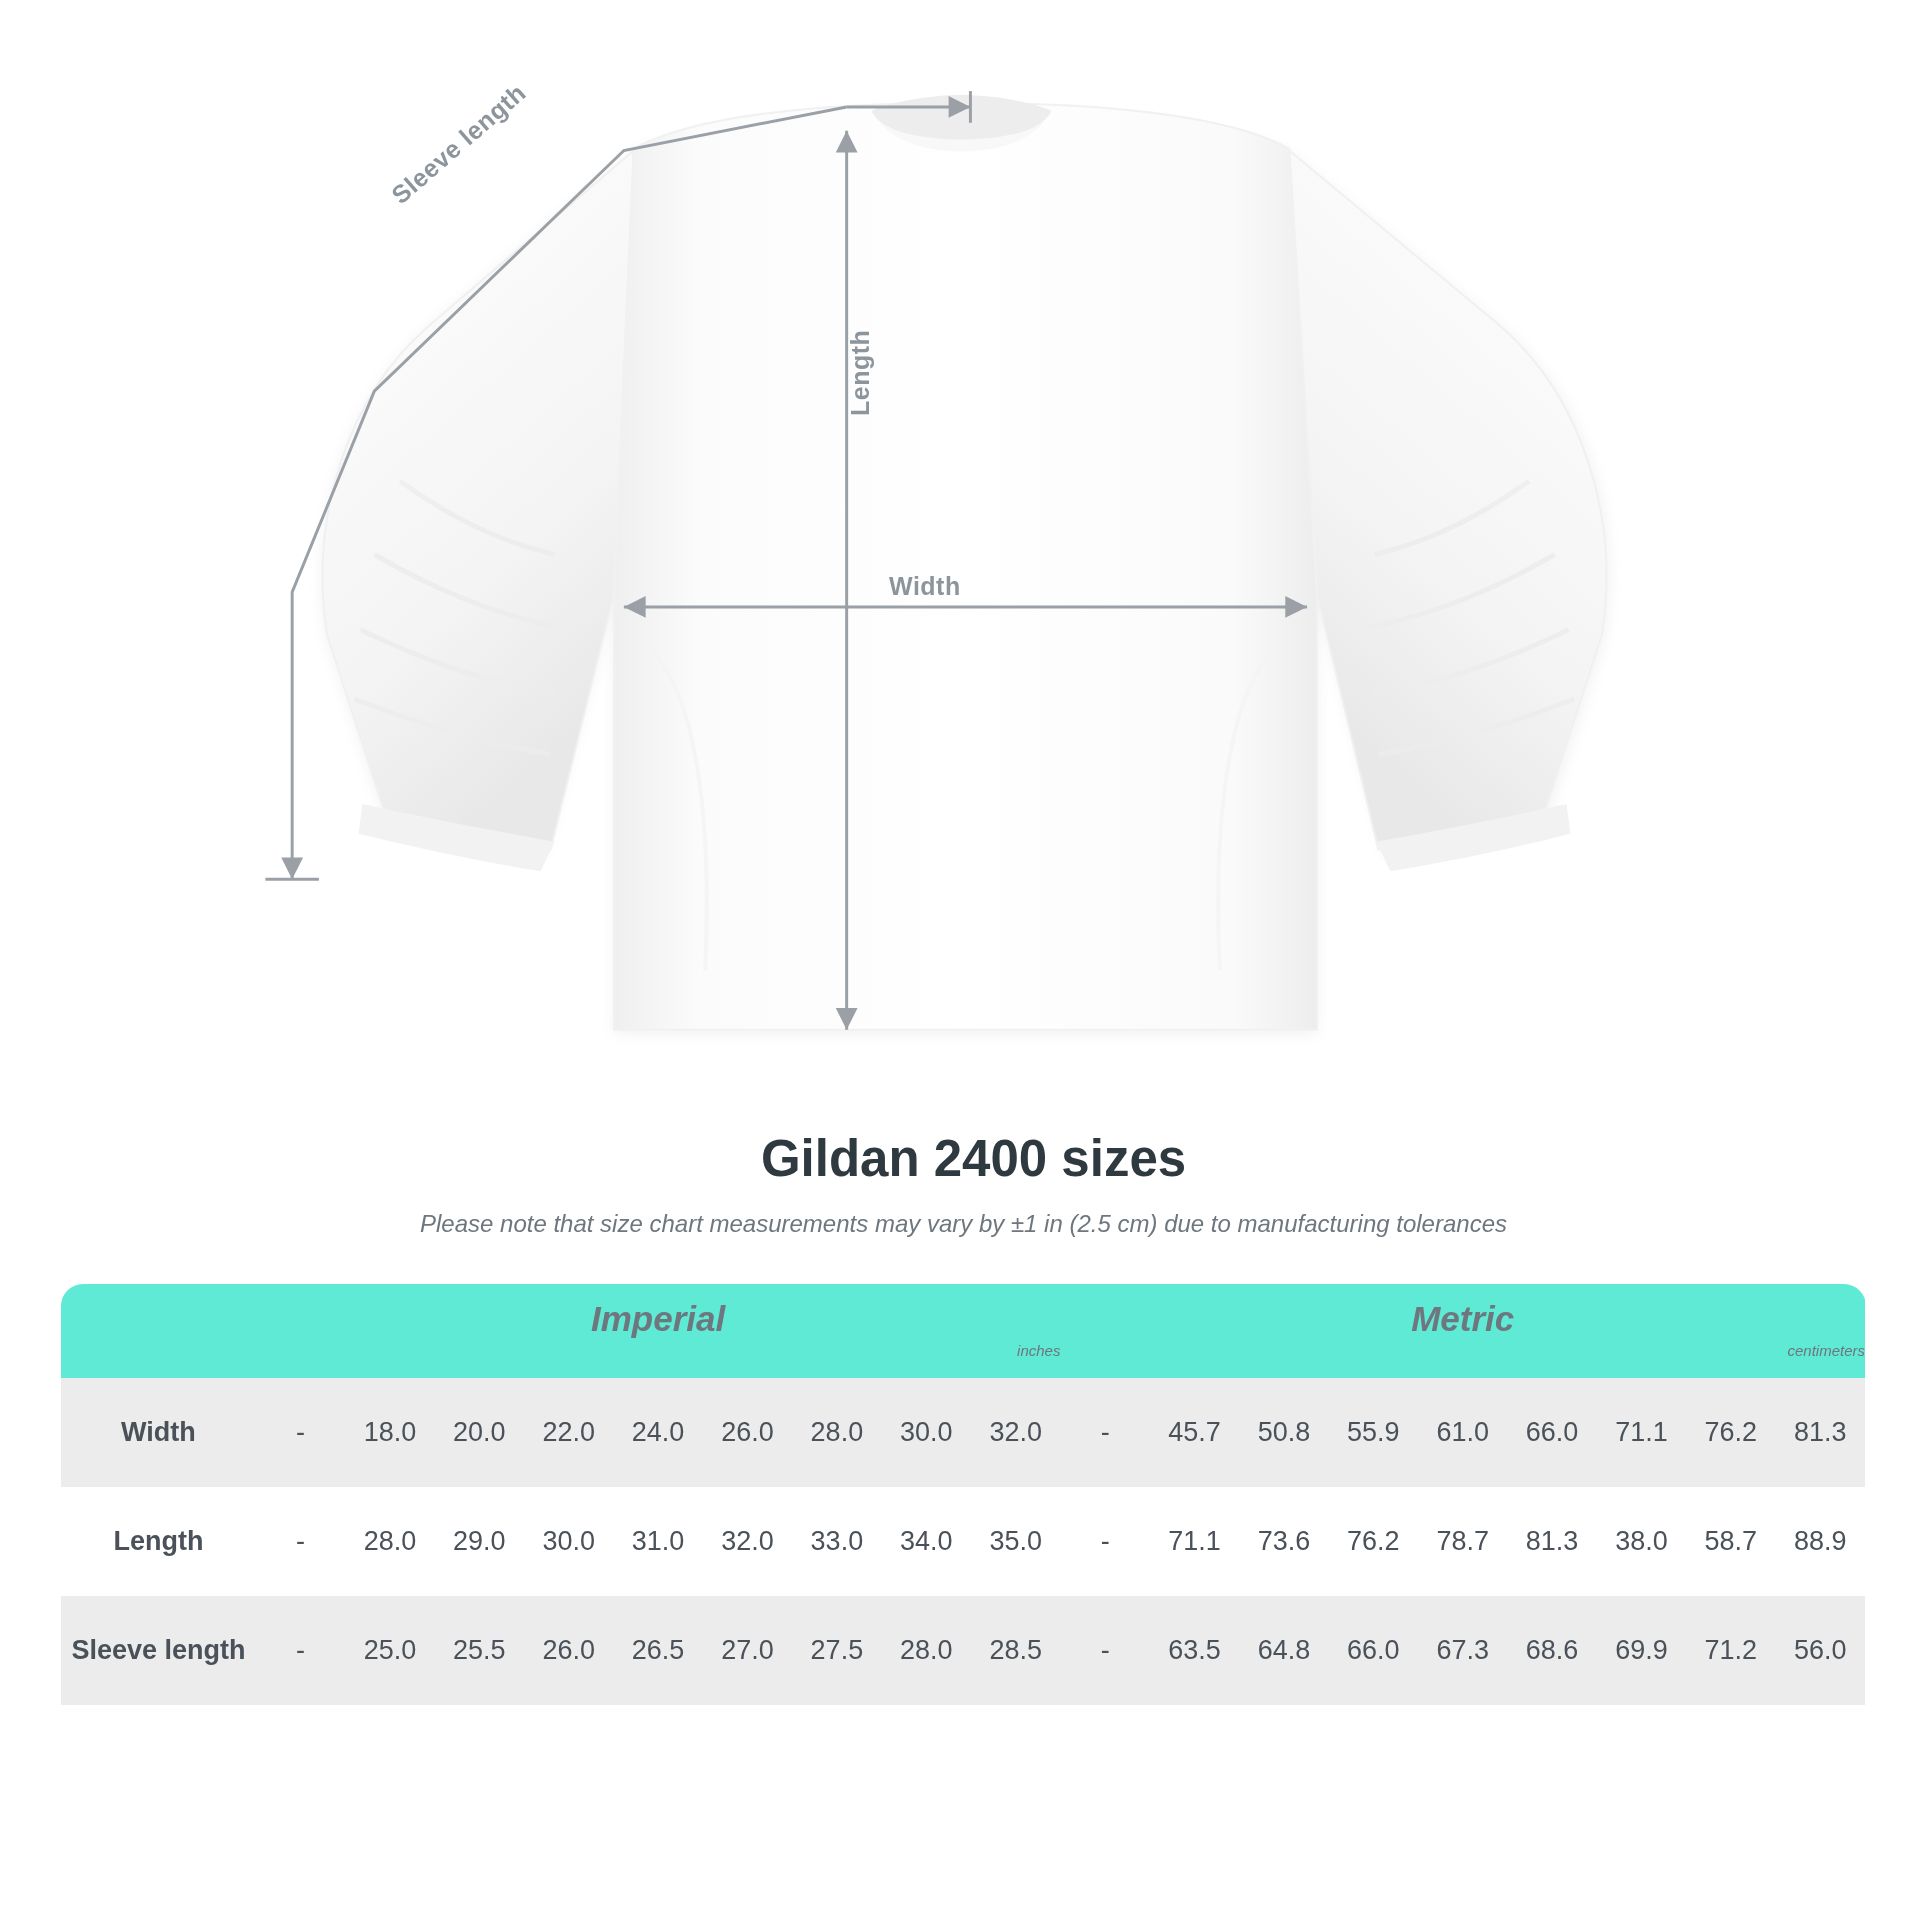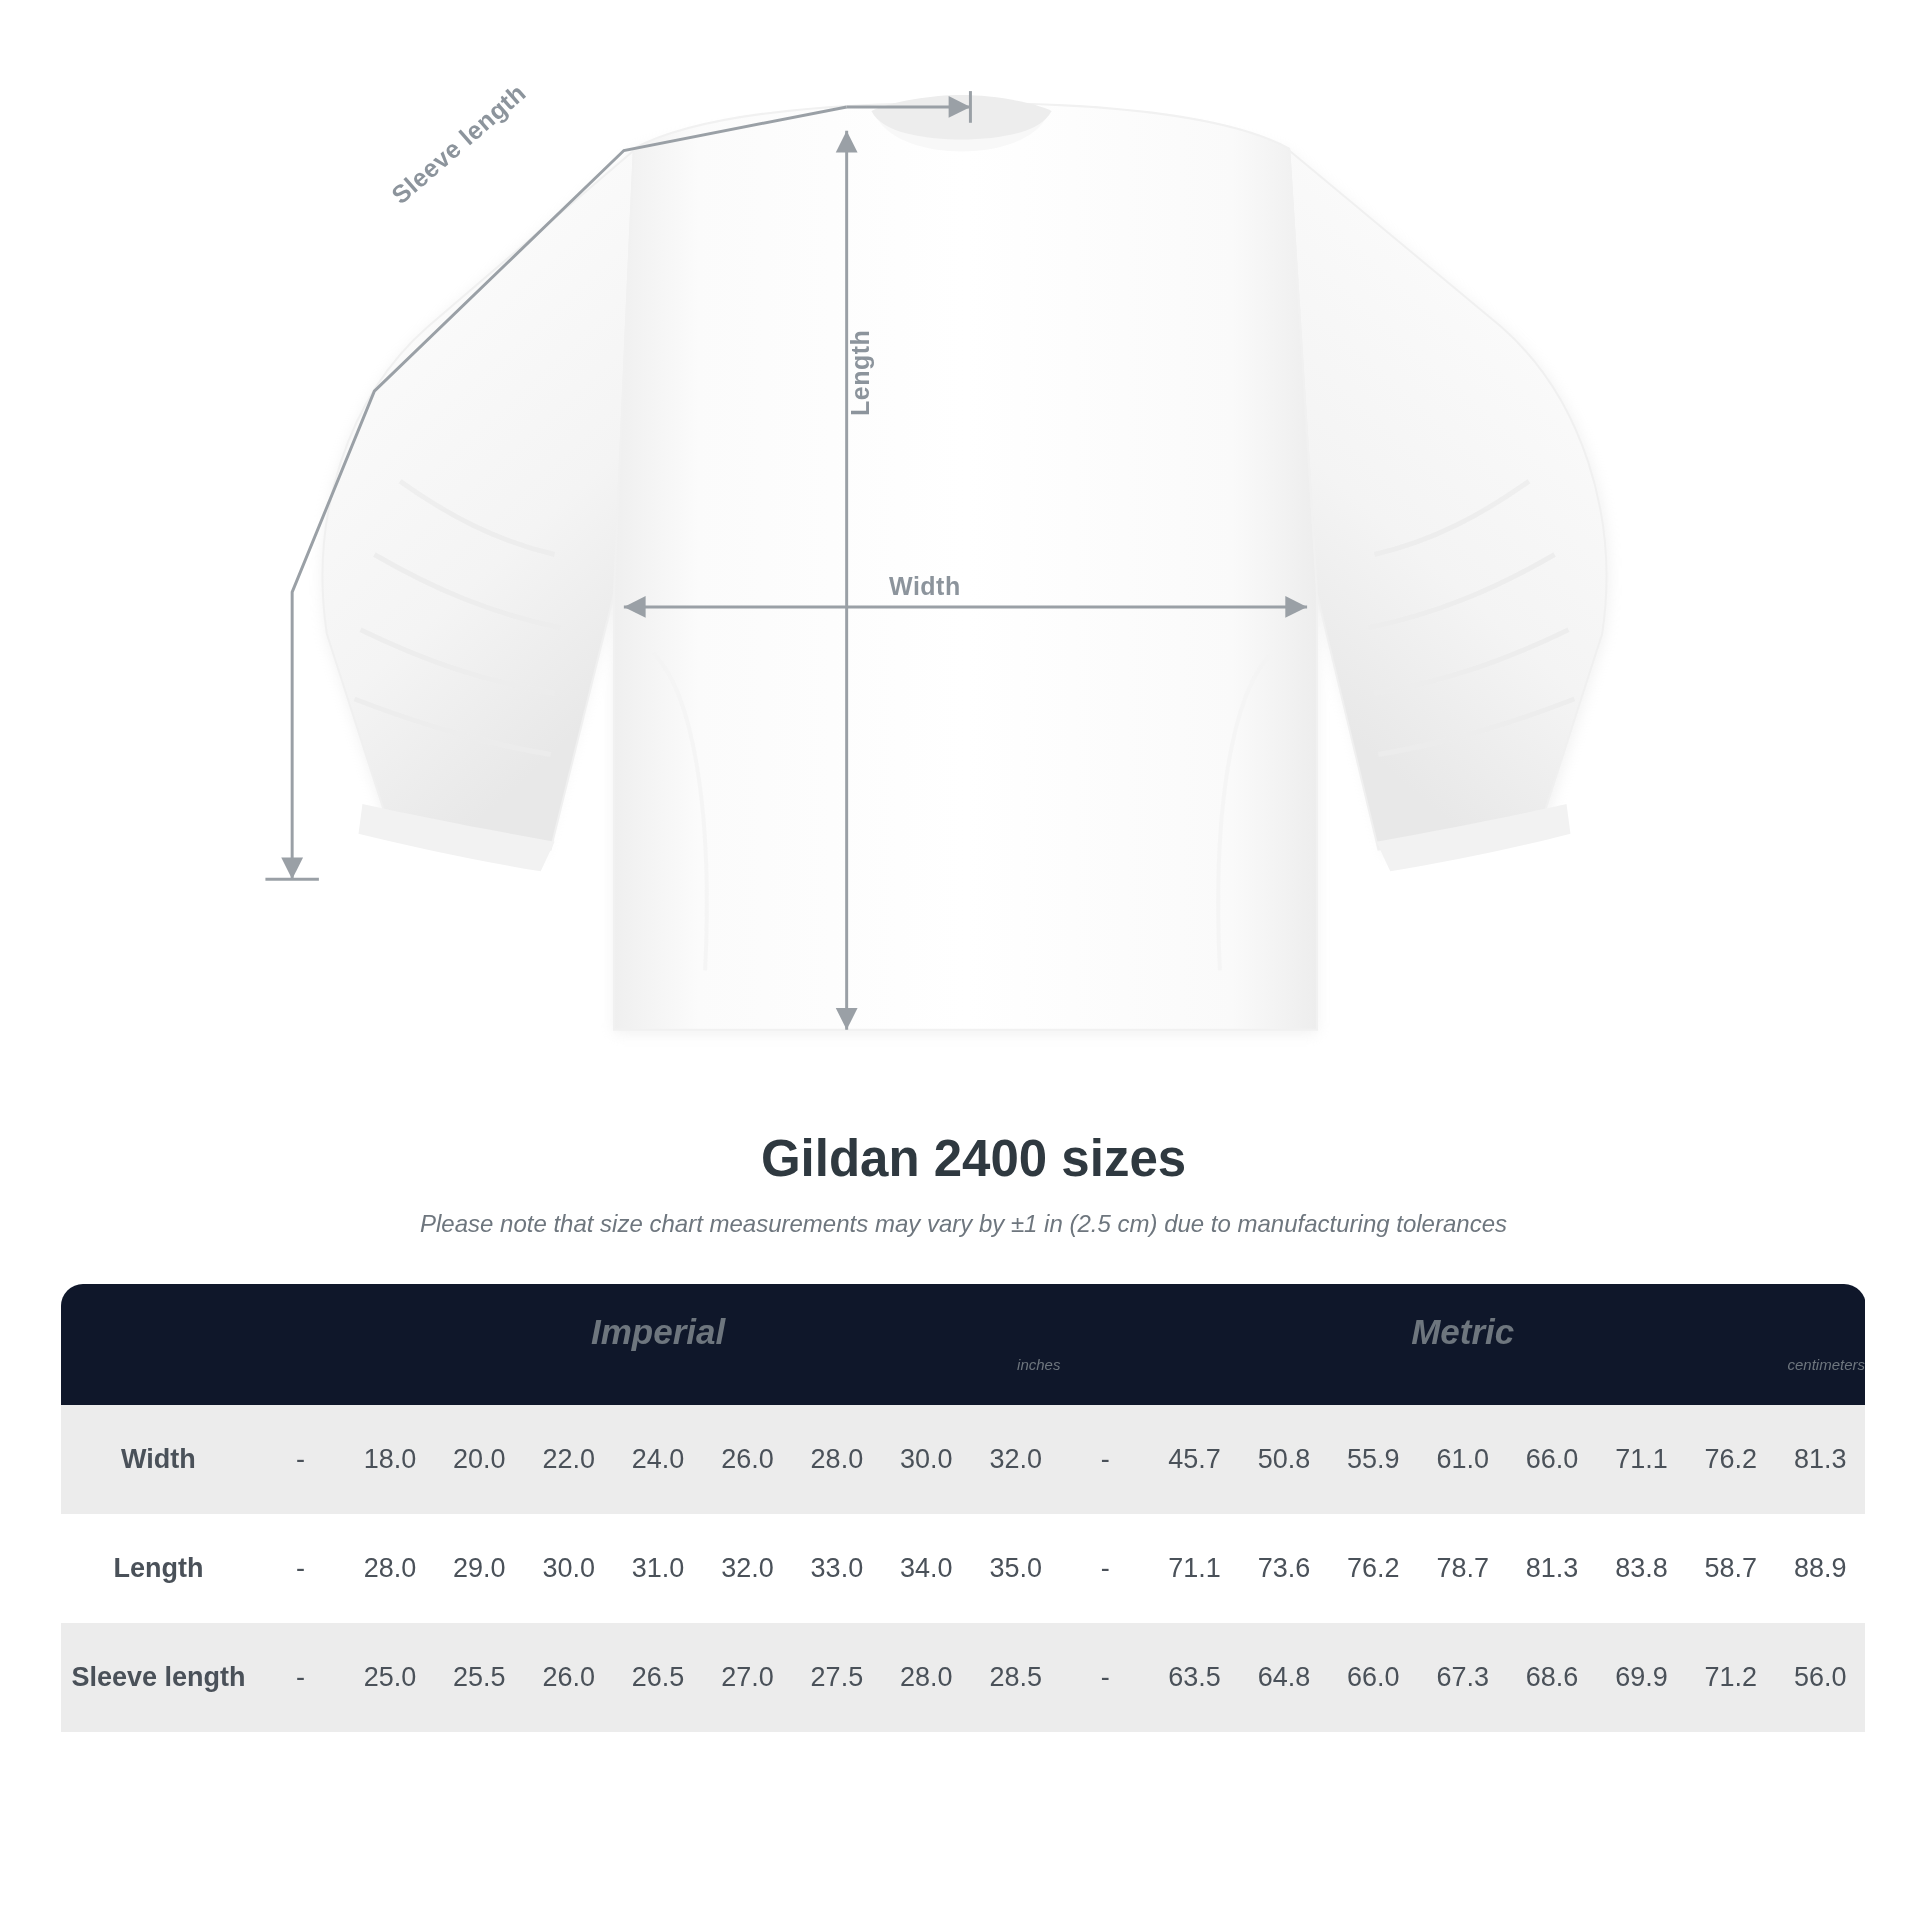--- a/index.html
+++ b/index.html
@@ -86,22 +86,22 @@
     table-layout: fixed;
   }
   table.size-table td, table.size-table th {
     text-align: center;
     vertical-align: middle;
     font-size: 27px;
     color: #4a5159;
     border: none;
   }
   .unit-header-row td {
-    background: #0f172a;
-    height: 121px;
+    background: #5eead4;
+    height: 94px;
     padding: 0;
   }
   .unit-name {
     font-size: 35px;
     font-weight: bold;
     font-style: italic;
     color: #6e767e;
     line-height: 1.15;
   }
   .unit-sub {
@@ -306,21 +306,21 @@
           <td>32.0</td>
           <td>33.0</td>
           <td>34.0</td>
           <td>35.0</td>
           <td>-</td>
           <td>71.1</td>
           <td>73.6</td>
           <td>76.2</td>
           <td>78.7</td>
           <td>81.3</td>
-          <td>83.8</td>
+          <td>38.0</td>
           <td>58.7</td>
           <td>88.9</td>
         </tr>
 
         <tr class="row-shaded">
           <td class="rowlabel">Sleeve length</td>
           <td>-</td>
           <td>25.0</td>
           <td>25.5</td>
           <td>26.0</td>

